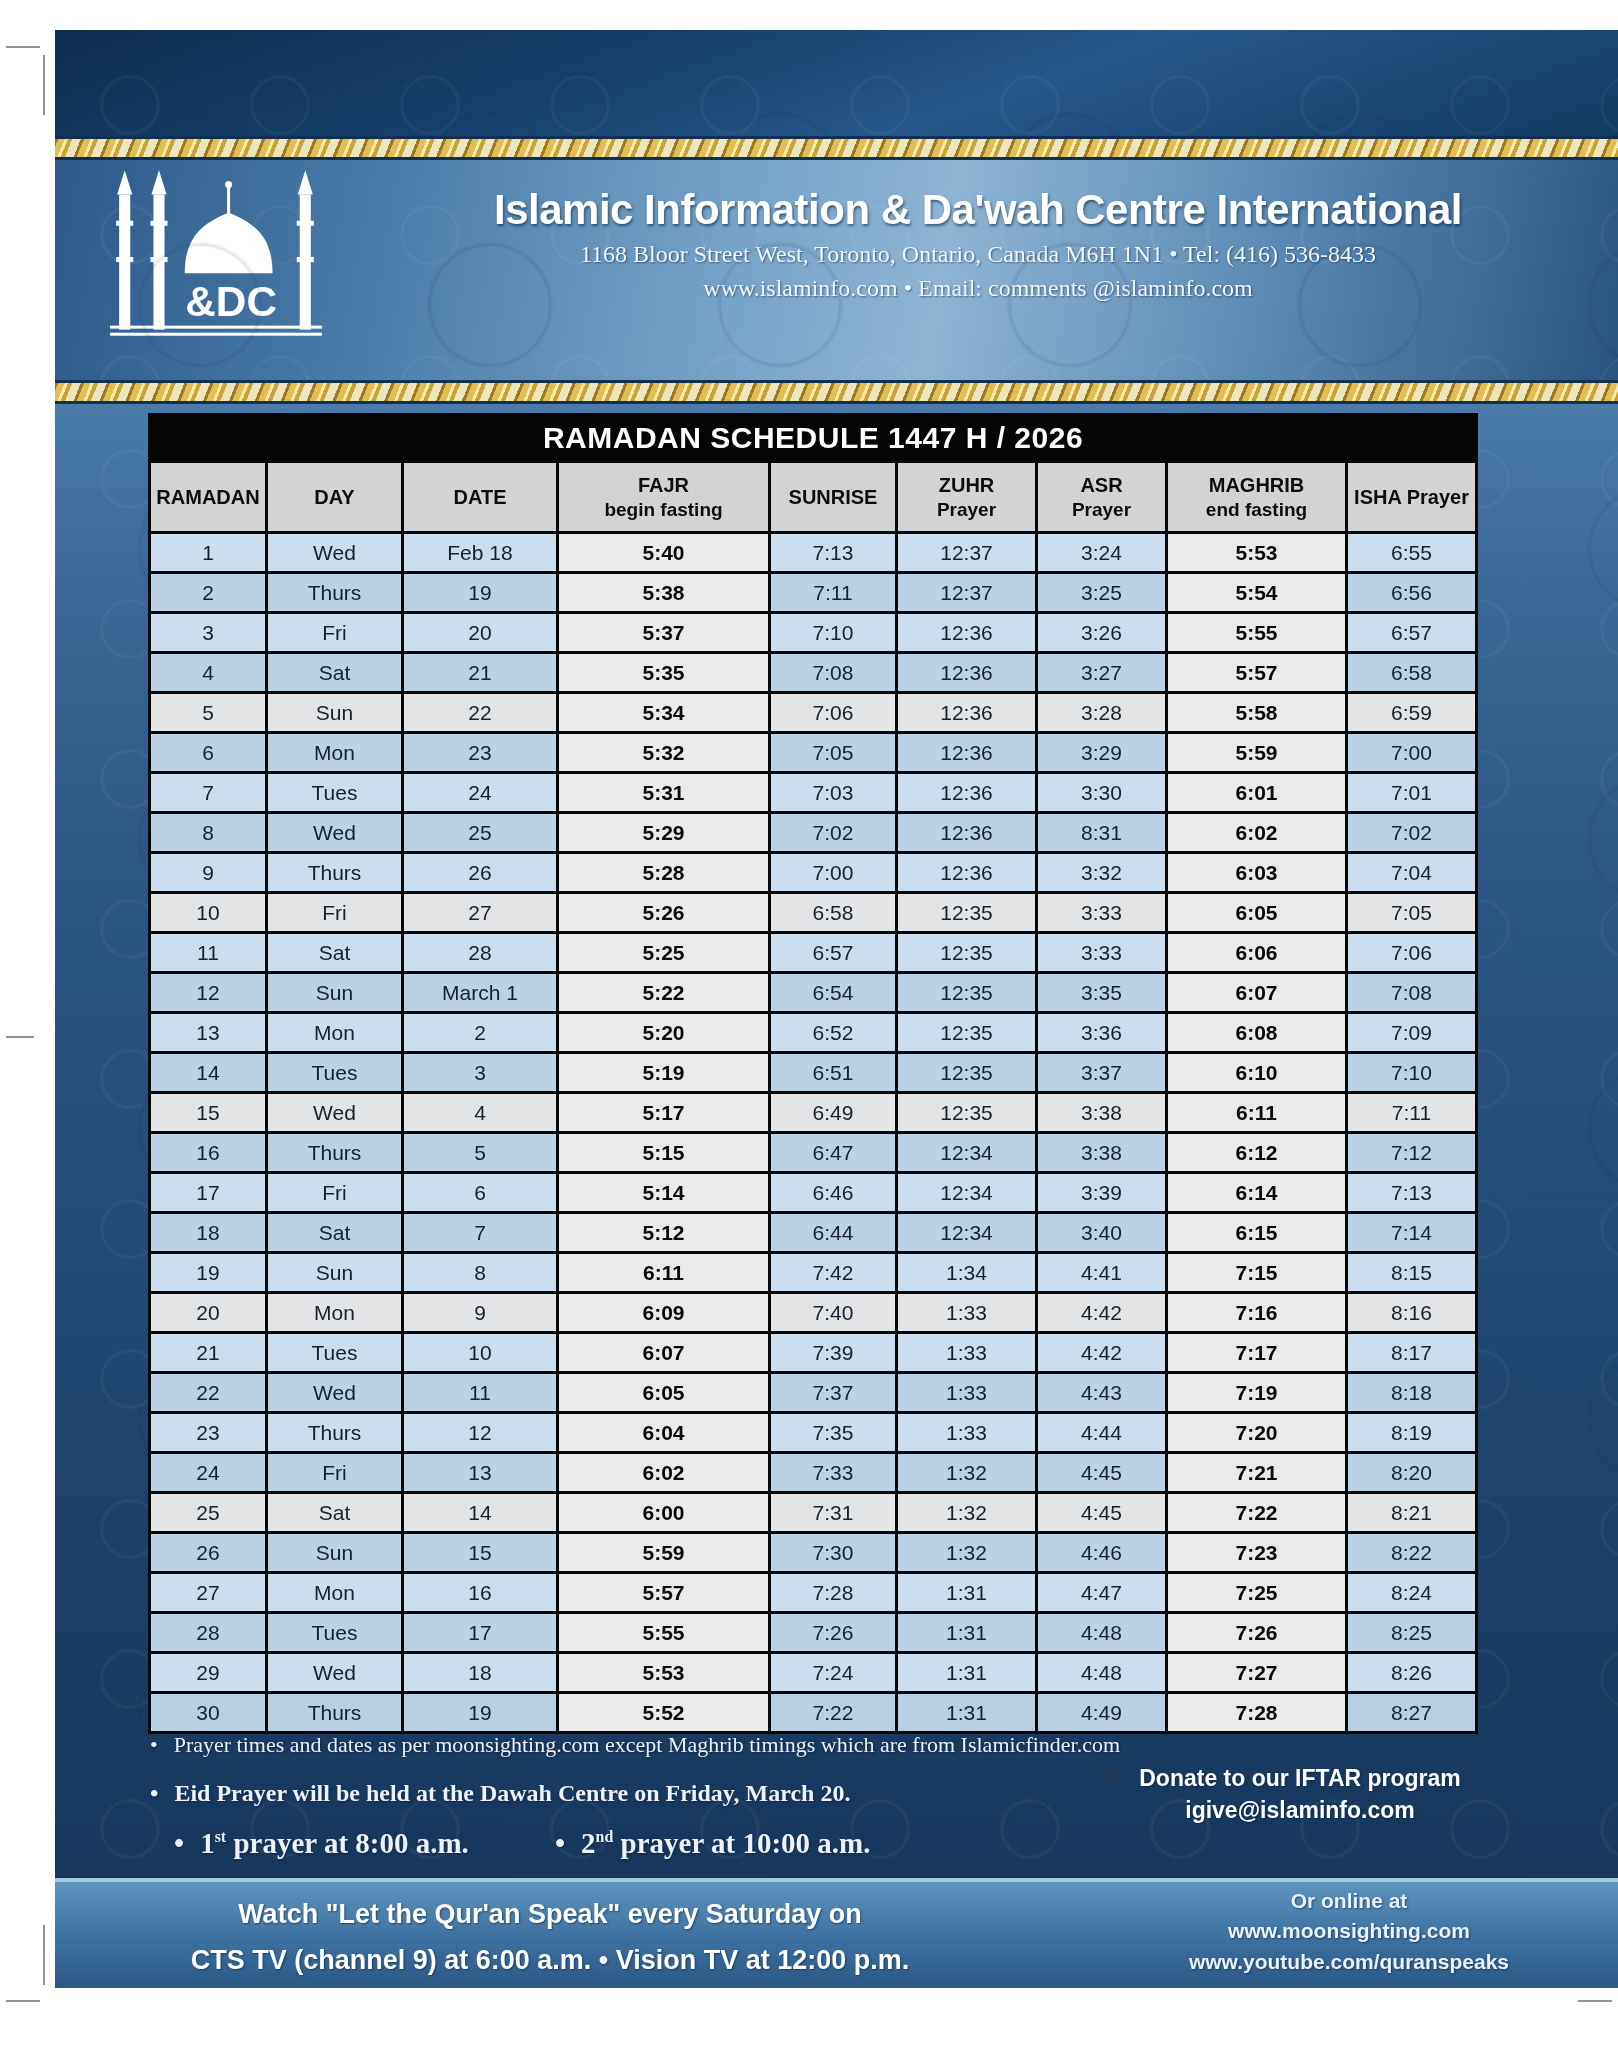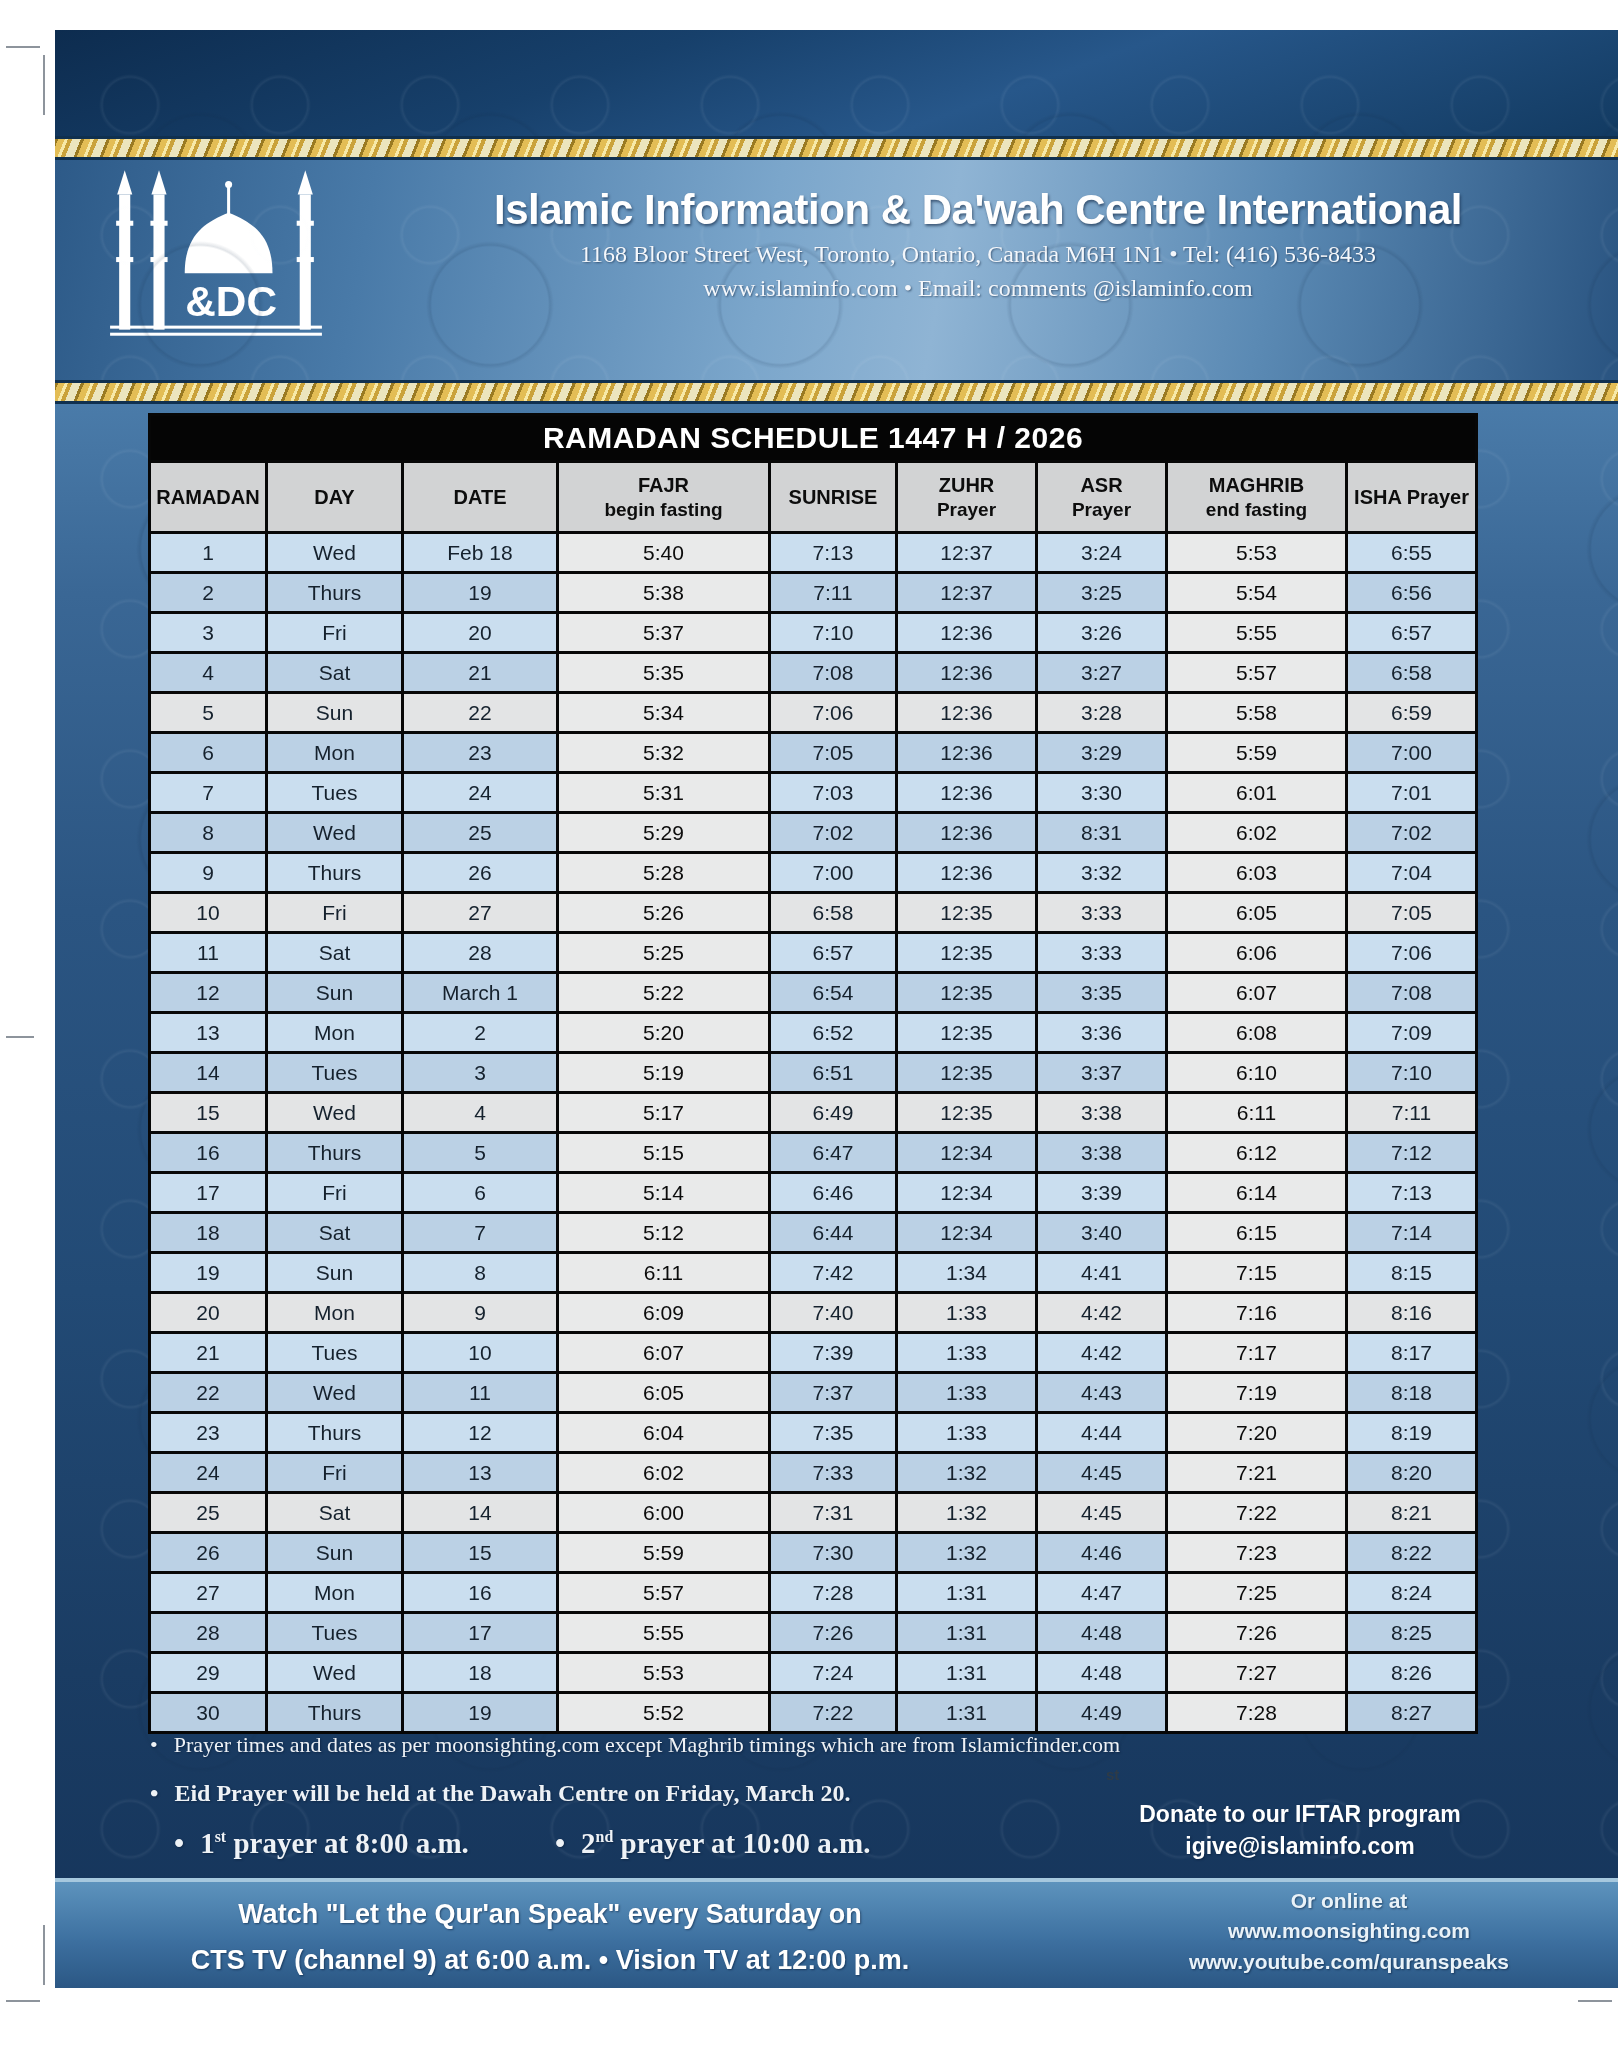--- a/index.html
+++ b/index.html
@@ -48,35 +48,35 @@
   table.sched th,table.sched td{border:3px solid #070707;text-align:center;padding:0;}
   .title-cell{background:#050505;color:#ffffff;font-size:30px;font-weight:bold;
     height:44px;letter-spacing:.5px;}
   tr.head-row th{background:#d2d3d4;color:#0d0d0d;height:68px;font-size:20px;
     font-weight:bold;line-height:1.25;}
   tr.head-row .sub{font-size:19px;}
   tbody td{height:37px;font-size:21px;color:#15212d;background:#cadeef;}
   tbody tr:nth-child(even) td{background:#bbd1e5;}
   tbody tr:nth-child(5n) td{background:#e3e4e5;}
   tbody tr:nth-child(30) td{background:#b9cfe3;}
-  tbody td.bold-col{font-weight:normal;background:#e9eaea !important;color:#0b0b0b;}
+  tbody td.bold-col{font-weight:bold;background:#e9eaea !important;color:#0b0b0b;}
 
   
   .note{position:absolute;color:#eef2f6;font-family:"Liberation Serif", serif;
     text-shadow:1px 1px 2px rgba(8,28,56,.6);}
   .note .bullet{margin-right:16px;}
   .note-source{left:95px;top:1702px;font-size:22px;}
   .note-eid{left:95px;top:1750px;font-size:24px;font-weight:bold;}
   .note-prayers{left:95px;top:1797px;font-size:29px;font-weight:bold;display:flex;gap:86px;margin-left:24px;}
   .note-prayers sup,.sup{font-size:.55em;vertical-align:super;line-height:0;}
   .stray-st{position:absolute;left:1051px;top:1736px;font-size:15px;font-weight:bold;color:#2e3b47;}
 
   .donate{position:absolute;left:1035px;top:1732px;width:420px;text-align:center;
     color:#ffffff;font-weight:bold;font-size:23px;line-height:1.4;
-    text-shadow:1px 1px 2px rgba(8,28,56,.6);margin-top:36px;}
+    text-shadow:1px 1px 2px rgba(8,28,56,.6);}
 
   
   .tv-banner{position:absolute;left:0;right:0;top:1848px;height:110px;box-sizing:border-box;
     border-top:4px solid #a6c8de;
     background:linear-gradient(180deg,#5d93bd 0%,#3d70a0 55%,#2b5784 100%);}
   .tv-left{position:absolute;left:85px;top:10px;width:820px;text-align:center;
     color:#ffffff;font-weight:bold;font-size:27px;line-height:1.7;
     text-shadow:1px 1px 2px rgba(8,28,56,.55);}
   .tv-right{position:absolute;right:48px;top:4px;width:480px;text-align:center;
     color:#e9f2f8;font-weight:bold;font-size:21px;line-height:1.45;

